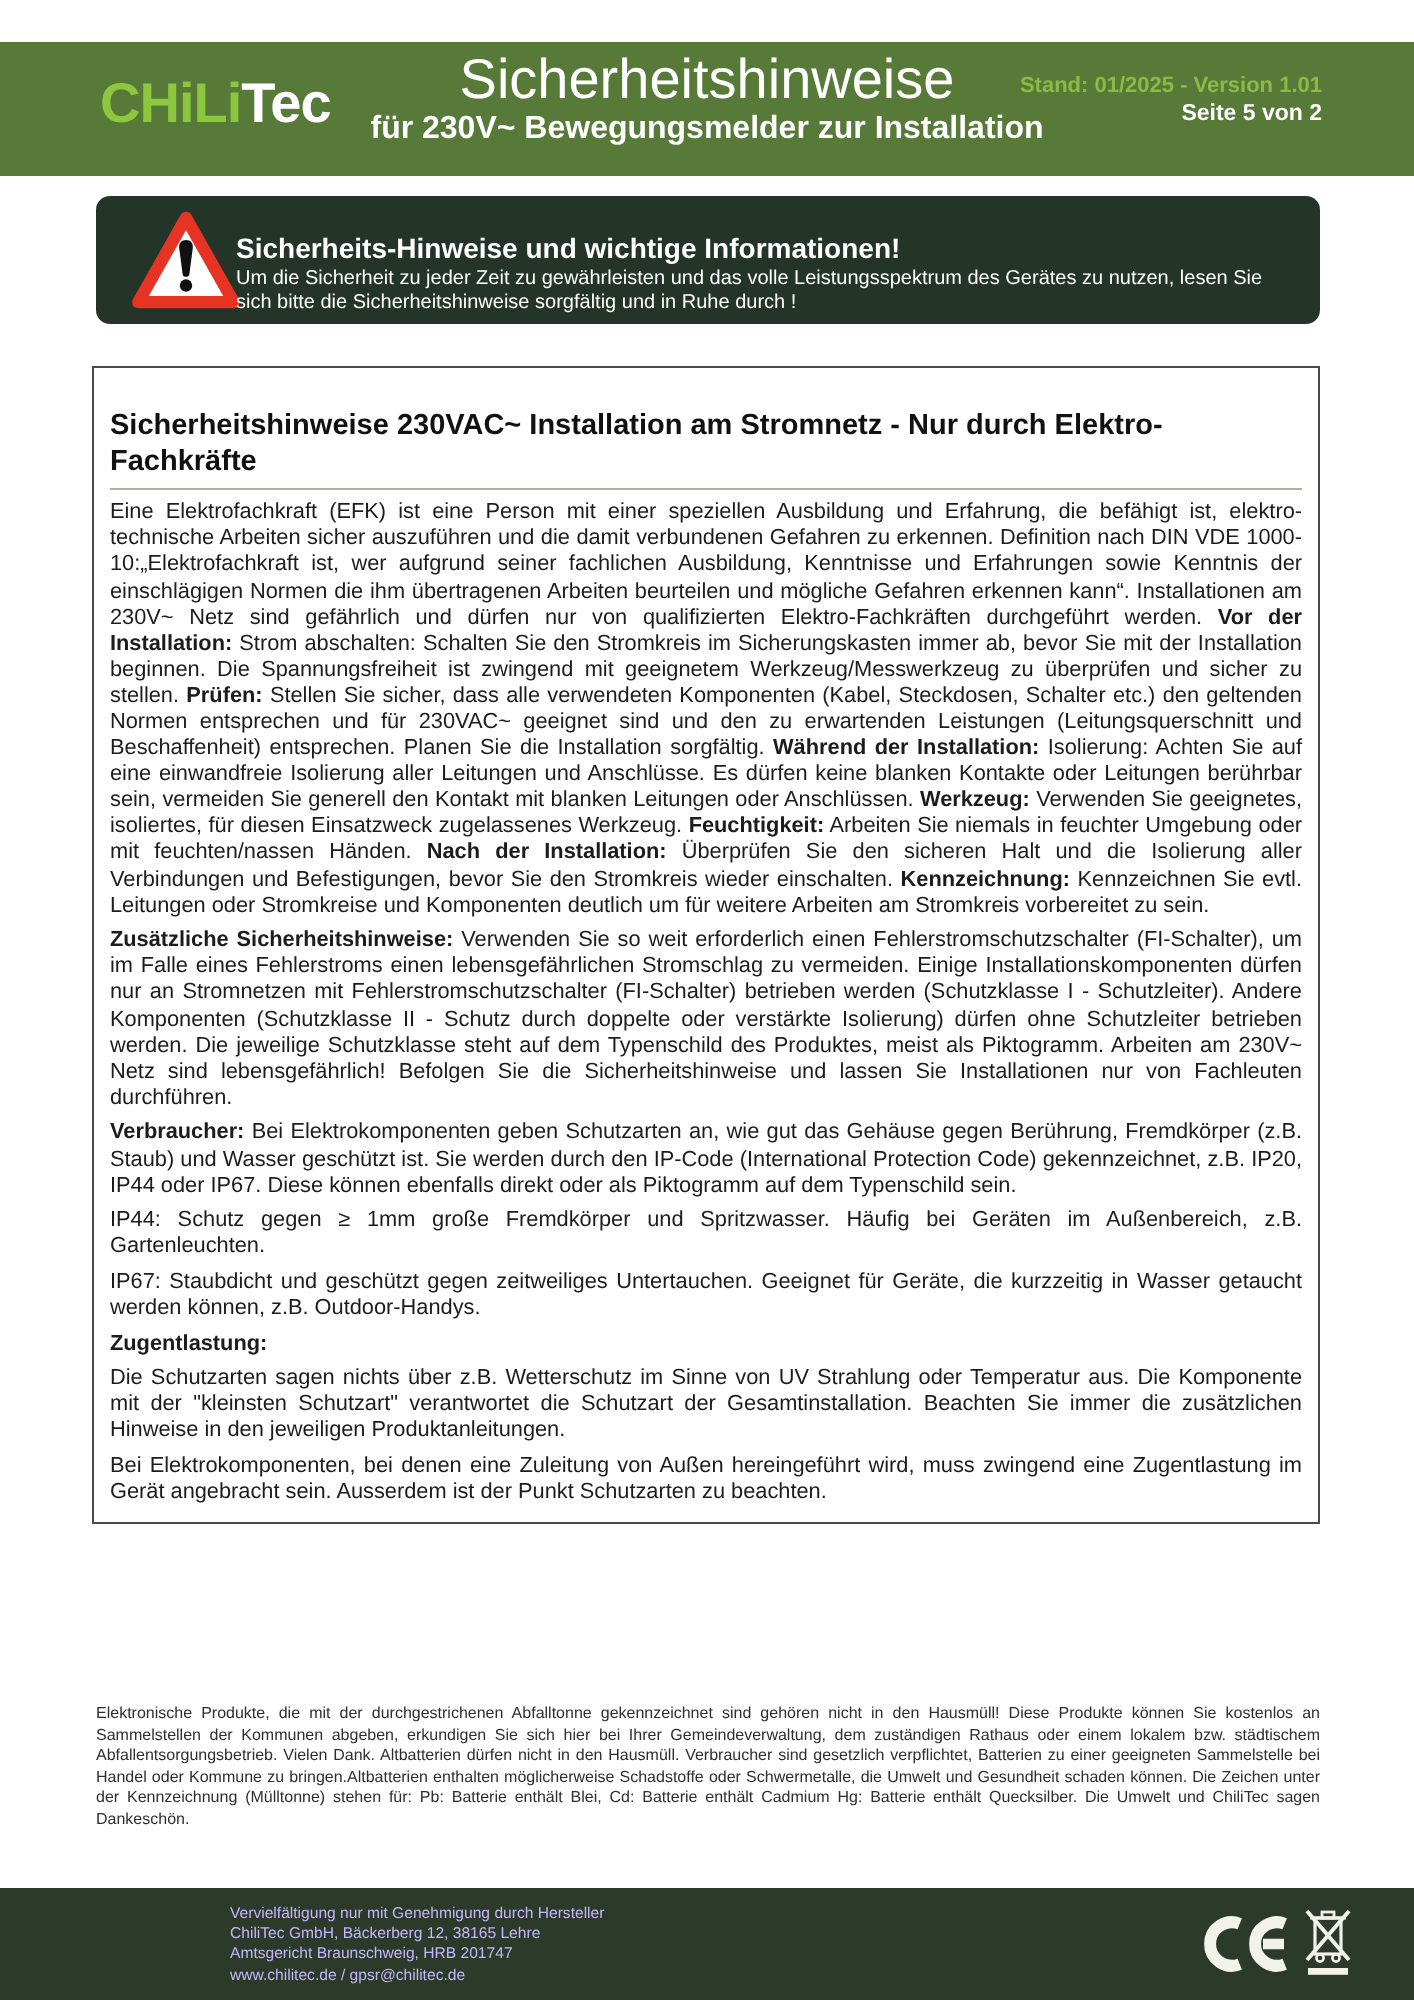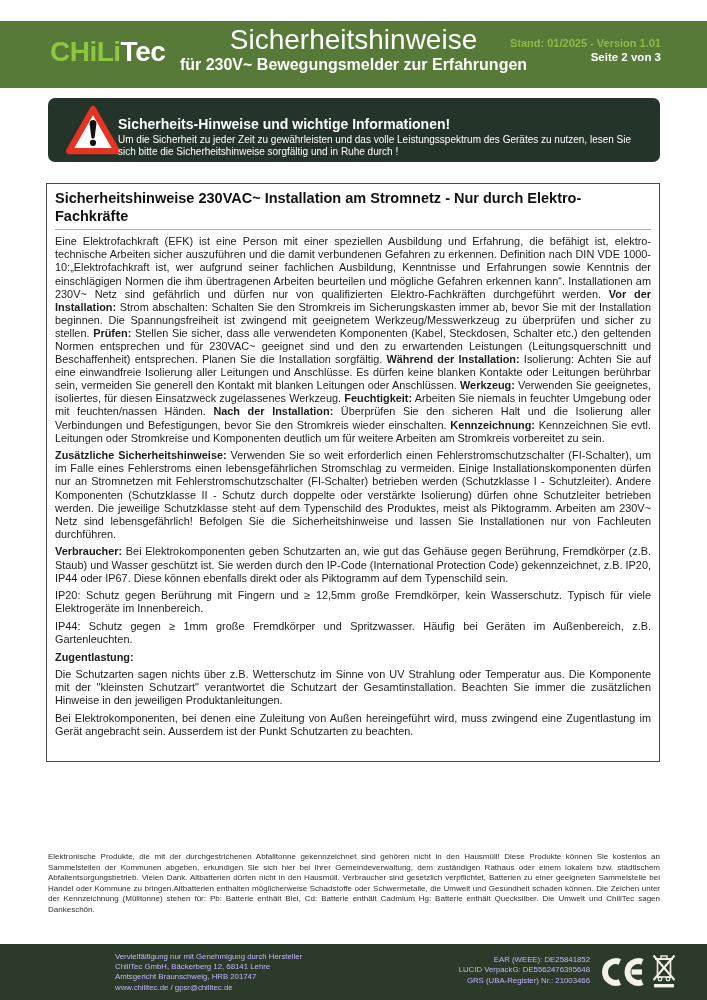--- a/index.html
+++ b/index.html
@@ -20,21 +20,21 @@
 
   
   .notice{position:absolute;left:48px;top:98px;width:612px;height:64px;background:#253428;border-radius:7px;}
   .notice-icon{position:absolute;left:17px;top:7px;width:56px;height:50px;}
   .notice-text{position:absolute;left:70px;top:6px;right:10px;color:#ffffff;}
   .notice-text .nt{font-size:14px;font-weight:bold;margin:12px 0 2px 0;}
   .notice-text .nb{font-size:10px;line-height:1.18;}
 
   
   .main-box{position:absolute;left:46px;top:183px;width:614px;height:579px;border:1px solid #4a4a4a;
-            background:#ffffff;box-sizing:border-box;padding:5px 8px 4px 8px;overflow:hidden;}
+            background:#ffffff;box-sizing:border-box;padding:20px 8px 4px 8px;overflow:hidden;}
   .main-heading{font-size:14.5px;font-weight:bold;color:#111;line-height:1.25;margin:0;}
   .heading-rule{border:0;border-top:1px solid #aab3a0;margin:4px 0 5px 0;}
   .para{font-size:10.9px;line-height:13.1px;color:#1c1c1c;text-align:justify;margin:0 0 4.5px 0;}
   .para .b{font-weight:bold;}
 
   
   .disposal{position:absolute;left:48px;top:852px;width:612px;font-size:8px;line-height:10.6px;
             color:#2e2e2e;text-align:justify;}
 
   
@@ -46,25 +46,25 @@
 </style>
 </head>
 <body>
 
 <div class="page">
 
   <div class="header">
     <div class="logo"><span class="g">CHiLi</span><span class="w">Tec</span></div>
     <div class="title-block">
       <div class="t1">Sicherheitshinweise</div>
-      <div class="t2">für 230V~ Bewegungsmelder zur Erfahrungen</div>
+      <div class="t2">für 230V~ Bewegungsmelder zur Installation</div>
     </div>
     <div class="meta-block">
       <div class="v">Stand: 01/2025 - Version 1.01</div>
-      <div class="p">Seite 2 von 3</div>
+      <div class="p">Seite 5 von 2</div>
     </div>
   </div>
 
   <div class="notice">
     <svg class="notice-icon" viewBox="0 0 100 90">
       <polygon points="50,7 93,83 7,83" fill="#ffffff" stroke="#e63323" stroke-width="11" stroke-linejoin="round"></polygon>
       <path d="M50 27 c4.4 0 6.6 3 6.1 7.4 l-3.1 23.6 c-0.3 2.9 -5.7 2.9 -6 0 l-3.1 -23.6 C43.4 30 45.6 27 50 27 z" fill="#111111"></path>
       <circle cx="50" cy="68" r="5.6" fill="#111111"></circle>
     </svg>
     <div class="notice-text">
@@ -73,41 +73,36 @@
     </div>
   </div>
 
   <div class="main-box">
     <p class="main-heading">Sicherheitshinweise 230VAC~ Installation am Stromnetz - Nur durch Elektro-Fachkräfte</p>
     <hr class="heading-rule">
     <div>
         <p class="para"><span>Eine Elektrofachkraft (EFK) ist eine Person mit einer speziellen Ausbildung und Erfahrung, die befähigt ist, elektro-technische Arbeiten sicher auszuführen und die damit verbundenen Gefahren zu erkennen. Definition nach DIN VDE 1000-10:„Elektrofachkraft ist, wer aufgrund seiner fachlichen Ausbildung, Kenntnisse und Erfahrungen sowie Kenntnis der einschlägigen Normen die ihm übertragenen Arbeiten beurteilen und mögliche Gefahren erkennen kann“. Installationen am 230V~ Netz sind gefährlich und dürfen nur von qualifizierten Elektro-Fachkräften durchgeführt werden. </span><span class="b">Vor der Installation:</span><span> Strom abschalten: Schalten Sie den Stromkreis im Sicherungskasten immer ab, bevor Sie mit der Installation beginnen. Die Spannungsfreiheit ist zwingend mit geeignetem Werkzeug/Messwerkzeug zu überprüfen und sicher zu stellen.  </span><span class="b">Prüfen:</span><span> Stellen Sie sicher, dass alle verwendeten Komponenten (Kabel, Steckdosen, Schalter etc.) den geltenden Normen entsprechen und für 230VAC~ geeignet sind und den zu erwartenden Leistungen (Leitungsquerschnitt und Beschaffenheit) entsprechen. Planen Sie die Installation sorgfältig. </span><span class="b">Während der Installation:</span><span> Isolierung: Achten Sie auf eine einwandfreie Isolierung aller Leitungen und Anschlüsse. Es dürfen keine blanken Kontakte oder Leitungen berührbar sein, vermeiden Sie generell den Kontakt mit blanken Leitungen oder Anschlüssen. </span><span class="b">Werkzeug:</span><span> Verwenden Sie geeignetes, isoliertes, für diesen Einsatzweck zugelassenes Werkzeug. </span><span class="b">Feuchtigkeit:</span><span> Arbeiten Sie niemals in feuchter Umgebung oder mit feuchten/nassen Händen. </span><span class="b">Nach der Installation:</span><span> Überprüfen Sie den sicheren Halt und die Isolierung aller Verbindungen und Befestigungen, bevor Sie den Stromkreis wieder einschalten. </span><span class="b">Kennzeichnung:</span><span> Kennzeichnen Sie evtl. Leitungen oder Stromkreise und Komponenten deutlich um für weitere Arbeiten am Stromkreis vorbereitet zu sein.</span></p>
         <p class="para"><span class="b">Zusätzliche Sicherheitshinweise:</span><span> Verwenden Sie so weit erforderlich einen Fehlerstromschutzschalter (FI-Schalter), um im Falle eines Fehlerstroms einen lebensgefährlichen Stromschlag zu vermeiden. Einige Installationskomponenten dürfen nur an Stromnetzen mit Fehlerstromschutzschalter (FI-Schalter) betrieben werden (Schutzklasse I - Schutzleiter). Andere Komponenten (Schutzklasse II - Schutz durch doppelte oder verstärkte Isolierung) dürfen ohne Schutzleiter betrieben werden. Die jeweilige Schutzklasse steht auf dem Typenschild des Produktes, meist als Piktogramm.  Arbeiten am 230V~ Netz sind lebensgefährlich!  Befolgen Sie die Sicherheitshinweise und lassen Sie Installationen nur von Fachleuten durchführen.</span></p>
         <p class="para"><span class="b">Verbraucher:</span><span>  Bei Elektrokomponenten geben Schutzarten an, wie gut das Gehäuse gegen Berührung, Fremdkörper (z.B. Staub) und Wasser geschützt ist. Sie werden durch den IP-Code (International Protection Code) gekennzeichnet, z.B. IP20, IP44 oder IP67. Diese können ebenfalls direkt oder als Piktogramm auf dem Typenschild sein.</span></p>
-        <p class="para"><span>IP20: Schutz gegen Berührung mit Fingern und ≥ 12,5mm große Fremdkörper, kein Wasserschutz. Typisch für viele Elektrogeräte im Innenbereich.</span></p>
         <p class="para"><span>IP44: Schutz gegen ≥ 1mm große Fremdkörper und Spritzwasser. Häufig bei Geräten im Außenbereich, z.B. Gartenleuchten.</span></p>
+        <p class="para"><span>IP67: Staubdicht und geschützt gegen zeitweiliges Untertauchen. Geeignet für Geräte, die kurzzeitig in Wasser getaucht werden können, z.B. Outdoor-Handys.</span></p>
         <p class="para"><span class="b">Zugentlastung:</span></p>
         <p class="para"><span>Die Schutzarten sagen nichts über z.B. Wetterschutz im Sinne von UV Strahlung oder Temperatur aus. Die Komponente mit der "kleinsten Schutzart" verantwortet die Schutzart der Gesamtinstallation. Beachten Sie immer die zusätzlichen Hinweise in den jeweiligen Produktanleitungen.</span></p>
         <p class="para"><span>Bei Elektrokomponenten, bei denen eine Zuleitung von Außen hereingeführt wird, muss zwingend eine Zugentlastung im Gerät angebracht sein. Ausserdem ist der Punkt Schutzarten zu beachten.</span></p>
       </div>
   </div>
 
   <div class="disposal">Elektronische Produkte, die mit der durchgestrichenen Abfalltonne gekennzeichnet sind gehören nicht in den Hausmüll! Diese Produkte können Sie kostenlos an Sammelstellen der Kommunen abgeben, erkundigen Sie sich hier bei Ihrer Gemeindeverwaltung, dem zuständigen Rathaus oder einem lokalem bzw. städtischem Abfallentsorgungsbetrieb. Vielen Dank. Altbatterien dürfen nicht in den Hausmüll. Verbraucher sind gesetzlich verpflichtet, Batterien zu einer geeigneten Sammelstelle bei Handel oder Kommune zu bringen.Altbatterien enthalten möglicherweise Schadstoffe oder Schwermetalle, die Umwelt und Gesundheit schaden können. Die Zeichen unter der Kennzeichnung (Mülltonne) stehen für: Pb: Batterie enthält Blei, Cd: Batterie enthält Cadmium Hg: Batterie enthält Quecksilber. Die Umwelt und ChiliTec sagen Dankeschön.</div>
 
   <div class="footer">
     <div class="footer-left">
         <div>Vervielfältigung nur mit Genehmigung durch Hersteller</div>
-        <div>ChiliTec GmbH, Bäckerberg 12, 68141 Lehre</div>
+        <div>ChiliTec GmbH, Bäckerberg 12, 38165 Lehre</div>
         <div>Amtsgericht Braunschweig, HRB 201747</div>
         <div>www.chilitec.de / gpsr@chilitec.de</div>
-      </div>
-    <div class="footer-right">
-        <div>EAR (WEEE): DE25841852</div>
-        <div>LUCID VerpackG: DE5562476395648</div>
-        <div>GRS (UBA-Register) Nr.: 21003466</div>
       </div>
     <svg class="ce-icon" viewBox="0 0 64 42">
       <path d="M30.5 7.5 A14.5 14.5 0 1 0 30.5 34.5" fill="none" stroke="#f2f2e9" stroke-width="8"></path>
       <path d="M60.5 7.5 A14.5 14.5 0 1 0 60.5 34.5" fill="none" stroke="#f2f2e9" stroke-width="8"></path>
       <path d="M46 21 H 60" fill="none" stroke="#f2f2e9" stroke-width="7"></path>
     </svg>
     <svg class="weee-icon" viewBox="0 0 26 38">
       <rect x="6.5" y="6" width="13" height="18" fill="none" stroke="#f2f2e9" stroke-width="1.6"></rect>
       <line x1="4" y1="6" x2="22" y2="6" stroke="#f2f2e9" stroke-width="1.6"></line>
       <rect x="10" y="3" width="6" height="3" fill="none" stroke="#f2f2e9" stroke-width="1.4"></rect>

